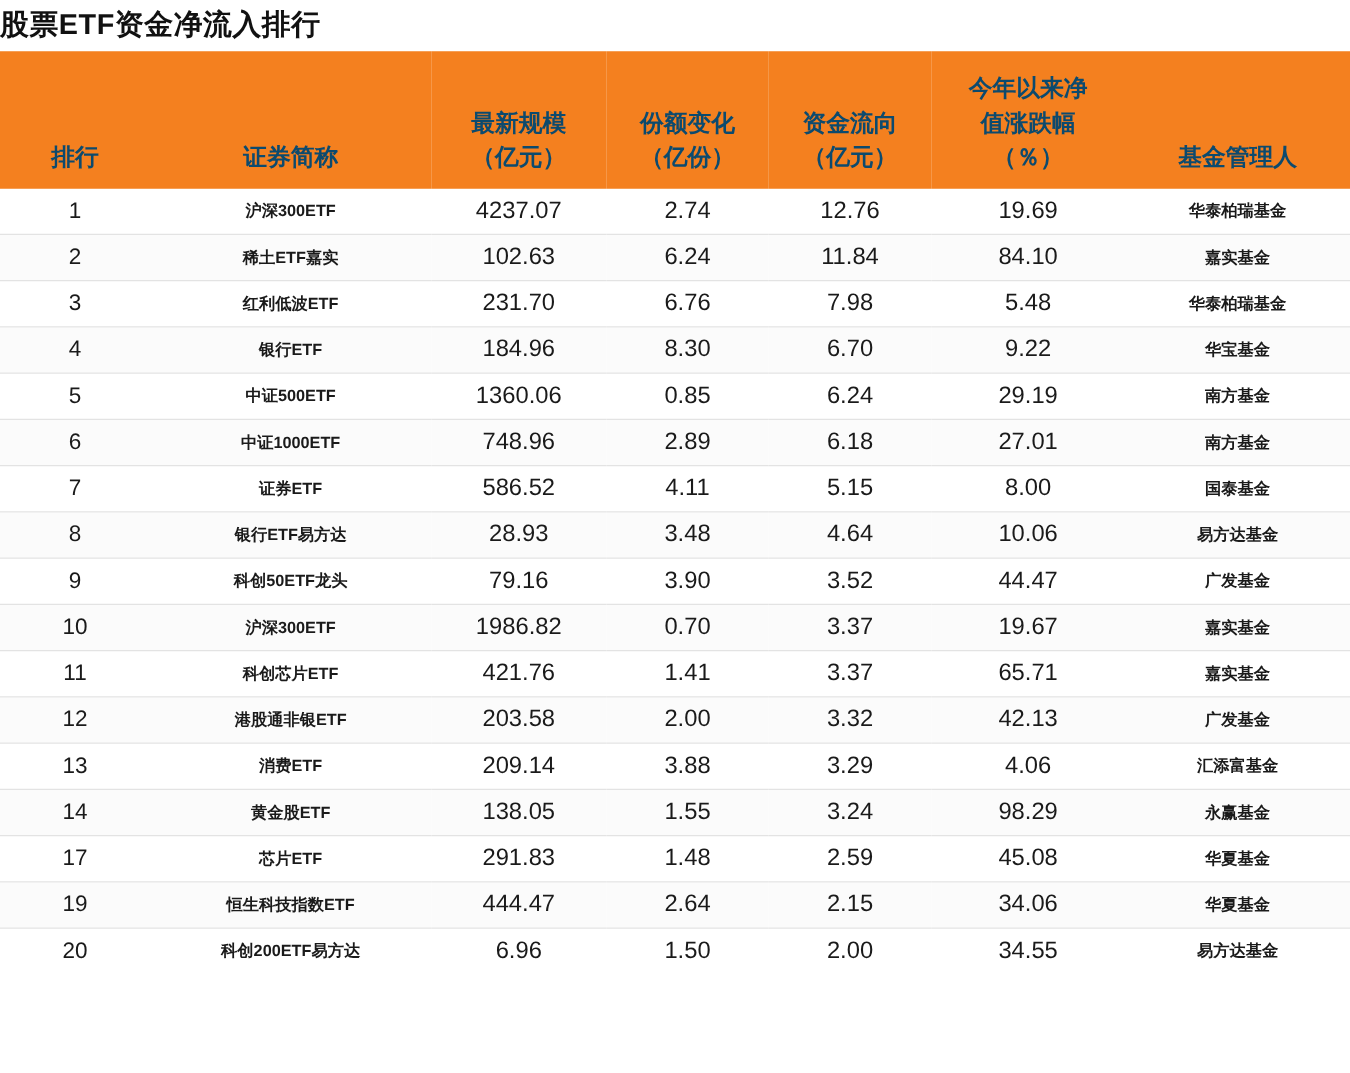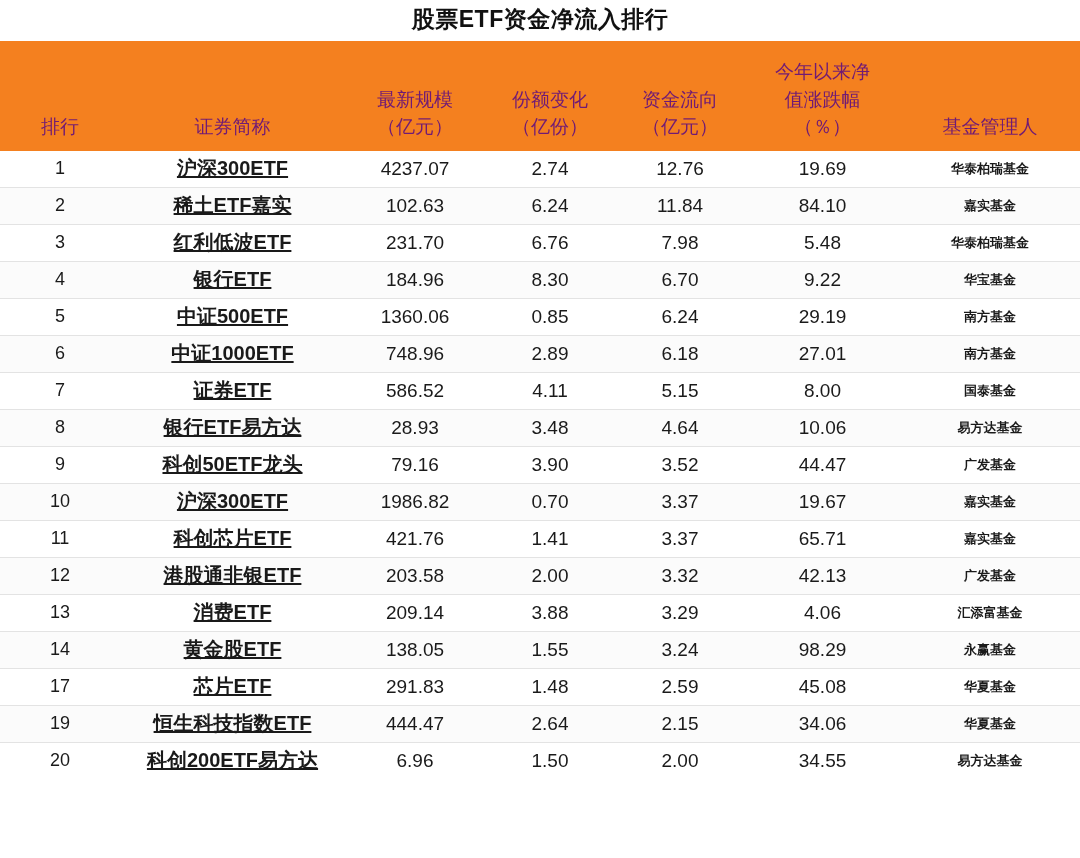--- a/index.html
+++ b/index.html
@@ -14,21 +14,20 @@
     color: #1a1a1a;
     overflow: hidden;
   }
   .page {
     width: 1080px;
     height: 858px;
     position: relative;
     box-sizing: border-box;
   }
   .title {
-    text-align: center;
     font-size: 23px;
     font-weight: bold;
     letter-spacing: 0.5px;
     color: #111111;
     padding: 6px 0 7px 0;
     line-height: 1.2;
   }
   table.etf {
     border-collapse: collapse;
     width: 1080px;
@@ -37,23 +36,23 @@
   table.etf col.c0 { width: 120px; }
   table.etf col.c1 { width: 225px; }
   table.etf col.c2 { width: 140px; }
   table.etf col.c3 { width: 130px; }
   table.etf col.c4 { width: 130px; }
   table.etf col.c5 { width: 155px; }
   table.etf col.c6 { width: 180px; }
 
   thead th {
     background: #f4801f;
-    color: #701a75;
+    color: #0c4a6e;
     font-size: 19px;
-    font-weight: normal;
+    font-weight: bold;
     text-align: center;
     vertical-align: bottom;
     padding: 0;
     height: 110px;
     border: none;
   }
   .hdr-inner {
     display: flex;
     flex-direction: column;
     justify-content: flex-end;
@@ -81,22 +80,21 @@
     background: #fbfbfb;
   }
   tbody tr:nth-child(odd) td {
     background: #ffffff;
   }
   td.rank {
     font-size: 18px;
   }
   td.name {
     font-weight: bold;
-    font-size: 20px;
-    text-decoration: underline;
+    font-size: 13px;
   }
   td.num {
     font-size: 19px;
   }
   td.mgr {
     font-weight: bold;
     font-size: 13px;
   }
   tbody tr:last-child td {
     border-bottom: none;

